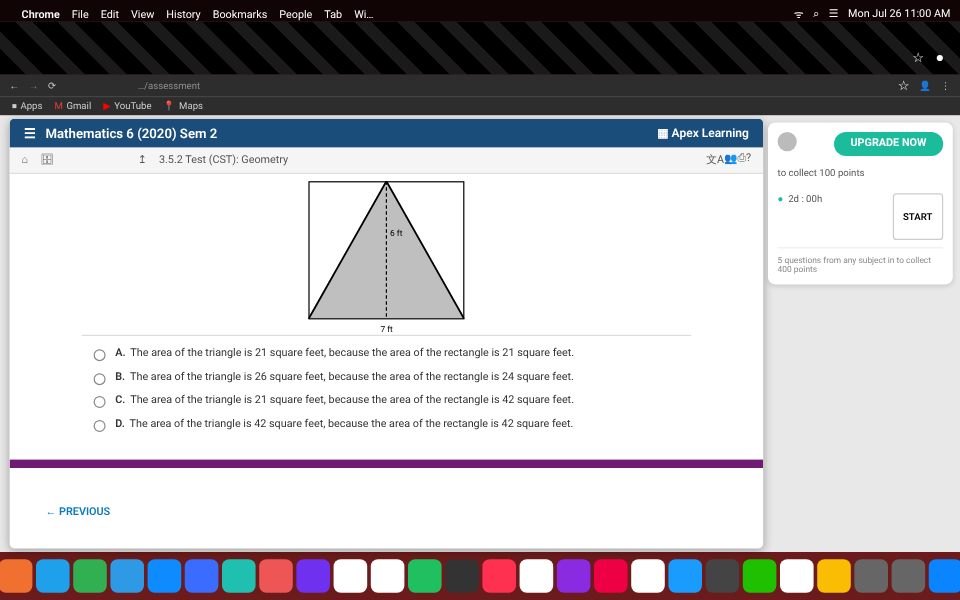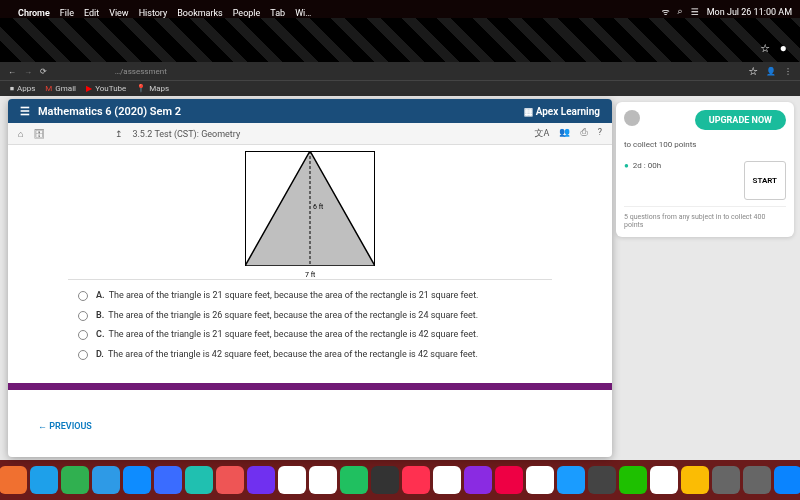--- a/index.html
+++ b/index.html
@@ -9,35 +9,35 @@
 .scribble-area{height:44px;background:#1a1a1a;position:relative;overflow:hidden}
 .scribble-area::before{content:"";position:absolute;inset:0;background:repeating-linear-gradient(45deg,#000 0 15px,#1a1a1a 15px 25px)}
 .browser-bar{height:18px;background:#2d2d2d;display:flex;align-items:center;padding:0 8px;gap:8px;color:#ccc;font-size:8px}
 .bookmarks-bar{height:16px;background:#2d2d2d;display:flex;align-items:center;padding:0 10px;gap:10px;color:#ccc;font-size:8px;border-top:1px solid #444}
 .bookmarks-bar .bm{display:flex;align-items:center;gap:3px}
 .main-area{display:flex;height:calc(100% - 18px - 44px - 18px - 16px - 40px);background:#e8e8e8}
 .content-panel{flex:1;background:#fff;margin:3px 0 3px 8px;border-radius:4px;box-shadow:0 2px 8px rgba(0,0,0,0.3);display:flex;flex-direction:column;overflow:hidden}
 .course-header{height:24px;background:#1a4d7a;color:#fff;display:flex;align-items:center;padding:0 12px;font-size:11px;font-weight:600}
 .course-header .brand{margin-left:auto;font-size:10px}
 .test-bar{height:22px;background:#f5f5f5;border-bottom:1px solid #ddd;display:flex;align-items:center;padding:0 10px;gap:10px;font-size:9px;color:#555}
-.test-bar .icons-right{margin-left:auto;display:flex;gap:10px}
+.test-bar .icons-right{margin-left:auto;display:flex;}
 .question-body{flex:1;padding:6px 30px;overflow:auto;background:#fff}
 .figure-box{width:130px;height:120px;margin:0 auto 2px;position:relative}
 .figure-rect{position:absolute;top:0;left:0;width:130px;height:115px;border:1.5px solid #000;background:#fff}
 .figure-tri{position:absolute;top:0;left:0;width:130px;height:115px}
-.figure-label-h{position:absolute;top:52px;left:68px;font-size:7px}
+.figure-label-h{position:absolute;top:40px;left:68px;font-size:7px}
 .figure-label-w{position:absolute;bottom:-8px;left:60px;font-size:7px}
 .divider{border:none;border-top:1px solid #ddd;margin:8px 30px 10px}
 .choices{margin-left:40px}
 .choice{display:flex;gap:8px;margin-bottom:8px;font-size:9px;line-height:1.3;color:#333}
 .choice .radio{width:10px;height:10px;border:1.5px solid #888;border-radius:50%;flex-shrink:0;margin-top:1px}
 .choice .letter{font-weight:600;margin-right:2px}
 .nav-footer{padding:24px 30px;border-top:7px solid #701a75}
 .prev-link{color:#0b7bc1;font-size:9px;font-weight:600;text-decoration:none}
-.side-panel{width:188px;padding:6px 6px 0 4px}
+.side-panel{width:164px;padding:6px 6px 0 4px}
 .side-card{background:#fff;border-radius:6px;padding:8px;font-size:8px;color:#555;box-shadow:0 1px 4px rgba(0,0,0,0.15)}
 .upgrade-btn{background:#1abc9c;color:#fff;border:none;border-radius:14px;padding:5px 14px;font-size:9px;font-weight:700;float:right}
 .side-row{display:flex;align-items:flex-start;gap:4px;margin:6px 0;padding-top:6px;clear:both}
 .start-btn{background:#fff;border:1px solid #ccc;border-radius:3px;padding:14px 8px;font-size:8px;font-weight:600;margin-left:auto}
 .side-note{font-size:7px;color:#888;border-top:1px solid #eee;padding-top:6px;margin-top:6px}
 .dock{position:absolute;bottom:0;left:0;right:0;height:40px;display:flex;align-items:center;justify-content:center;gap:3px;padding:0 8px}
 .dock-item{width:28px;height:28px;border-radius:6px;background:linear-gradient(#4a90e2,#2968b0);display:flex;align-items:center;justify-content:center;font-size:14px;color:#fff;flex-shrink:0}
 .star{color:#fff;margin-left:auto;font-size:11px}
 .avatar{width:16px;height:16px;background:#bbb;border-radius:50%;display:inline-block}
 .hamburger{margin-right:8px}

